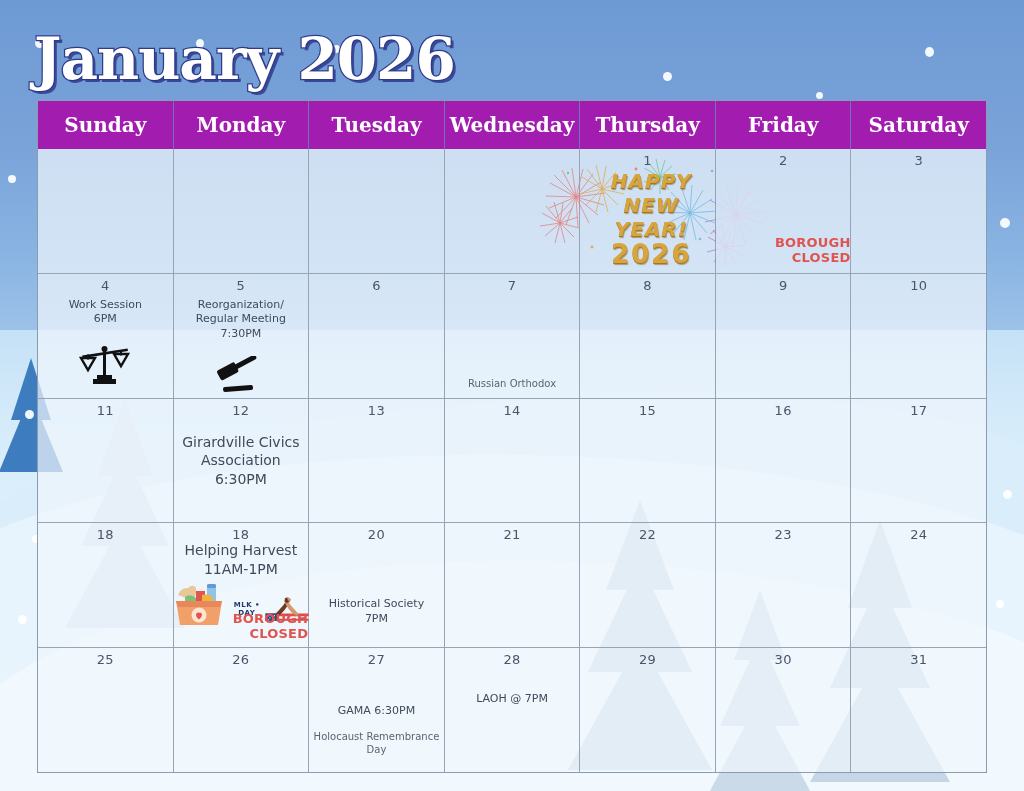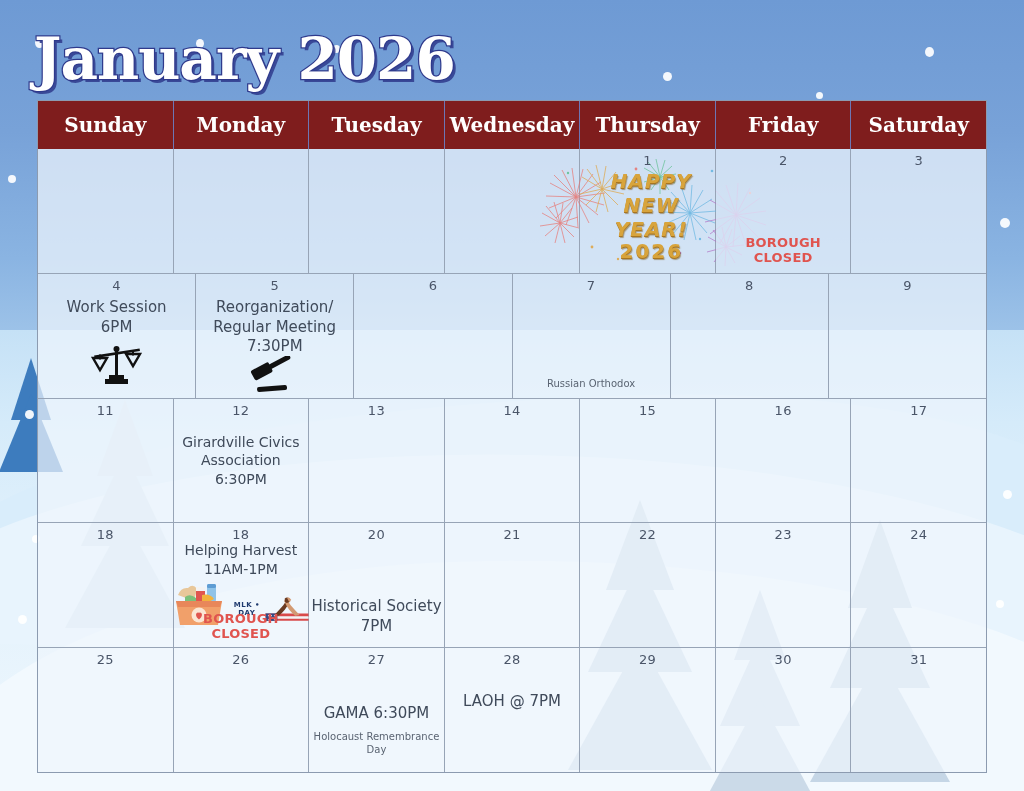--- a/index.html
+++ b/index.html
@@ -50,21 +50,21 @@
   }
 
   
   #cal{
     position:absolute;left:37px;top:100px;width:950px;height:673px;
     border:1px solid #8c9bb0;box-sizing:border-box;
     display:flex;flex-direction:column;
   }
   #headrow{display:flex;height:48px;flex:0 0 48px;}
   #headrow .hcell{
-    flex:1 1 0;background:#7f1d1d;color:#fff;
+    flex:1 1 0;background:#a21caf;color:#fff;
     display:flex;align-items:center;justify-content:center;
     font-family:"DejaVu Serif", serif;font-weight:700;font-size:20px;
     border-right:1px solid #6d76b5;box-sizing:border-box;
   }
   #headrow .hcell:last-child{border-right:none;}
 
   #weeks{flex:1 1 auto;display:flex;flex-direction:column;}
   .wrow{flex:1 1 0;display:flex;border-top:1px solid #97a4b6;}
   .wrow:first-child{border-top:none;}
   .cell{
@@ -73,30 +73,30 @@
     background:rgba(238,245,252,.72);
     overflow:visible;
   }
   .cell:last-child{border-right:none;}
   .daynum{
     position:absolute;top:4px;left:0;right:0;text-align:center;
     font-size:13px;color:#4a5568;letter-spacing:.3px;
   }
   .evt{
     position:absolute;left:2px;right:2px;top:24px;text-align:center;
-    font-size:15px;line-height:1.32;color:#3f4a5a;
+    font-size:11px;line-height:1.32;color:#3f4a5a;
   }
   .evt.mid{top:56px;}
   .evt.low{top:74px;}
   .note{
     position:absolute;left:4px;right:4px;bottom:8px;text-align:center;
     font-size:10px;line-height:1.3;color:#5a6472;
   }
   .closed{
-    position:absolute;left:0;right:0;bottom:6px;text-align:center;
+    position:absolute;left:0;right:0;bottom:6px;text-align:right;
     font-weight:700;font-size:13px;letter-spacing:.2px;color:#e0544f;
   }
   .closed.r1{bottom:8px;}
 
   
   .icon-wrap{position:absolute;left:0;right:0;display:flex;justify-content:center;}
   svg.gi{display:block;}
 
   
   #ny{
@@ -231,21 +231,21 @@
                 <circle cx="140" cy="98" r="1.3" fill="#b06fc4"></circle>
               <circle cx="210" cy="38" r="1.2" fill="#e8736f"></circle>
                 <circle cx="28" cy="18" r="1.2" fill="#5fc08f"></circle>
               <circle cx="160" cy="84" r="1.2" fill="#63b4e0"></circle>
                 <circle cx="78" cy="104" r="1.2" fill="#e0a33f"></circle>
             </g>
           </svg>
           <div class="ny-text" style="top:14px;font-size:20px;">HAPPY</div>
           <div class="ny-text" style="top:38px;font-size:20px;">NEW</div>
           <div class="ny-text" style="top:62px;font-size:20px;">YEAR!</div>
-          <div class="ny-text" style="top:84px;font-size:20px;font-style:normal;letter-spacing:2px;">2026</div>
+          <div class="ny-text" style="top:84px;font-size:26px;font-style:normal;letter-spacing:2px;">2026</div>
         </div>
         <div class="daynum">1</div>
       </div>
 
       <div class="cell">
         <div class="daynum">2</div>
         <div class="closed r1">BOROUGH CLOSED</div>
       </div>
 
       <div class="cell">
@@ -294,20 +294,23 @@
       </div>
       <div class="cell">
         <div class="daynum">7</div>
         <div class="note" style="white-space:pre-line;">Russian Orthodox</div>
       </div>
       <div class="cell">
         <div class="daynum">8</div>
       </div>
       <div class="cell">
         <div class="daynum">9</div>
+      </div>
+      <div class="cell">
+        <div class="daynum">10</div>
       </div>
     </div>
 
     <div class="wrow">
       <div class="cell">
         <div class="daynum">11</div>
       </div>
       <div class="cell">
         <div class="daynum">12</div>
         <div class="evt" style="white-space:pre-line;top:34px;font-size:14px;">Girardville Civics

